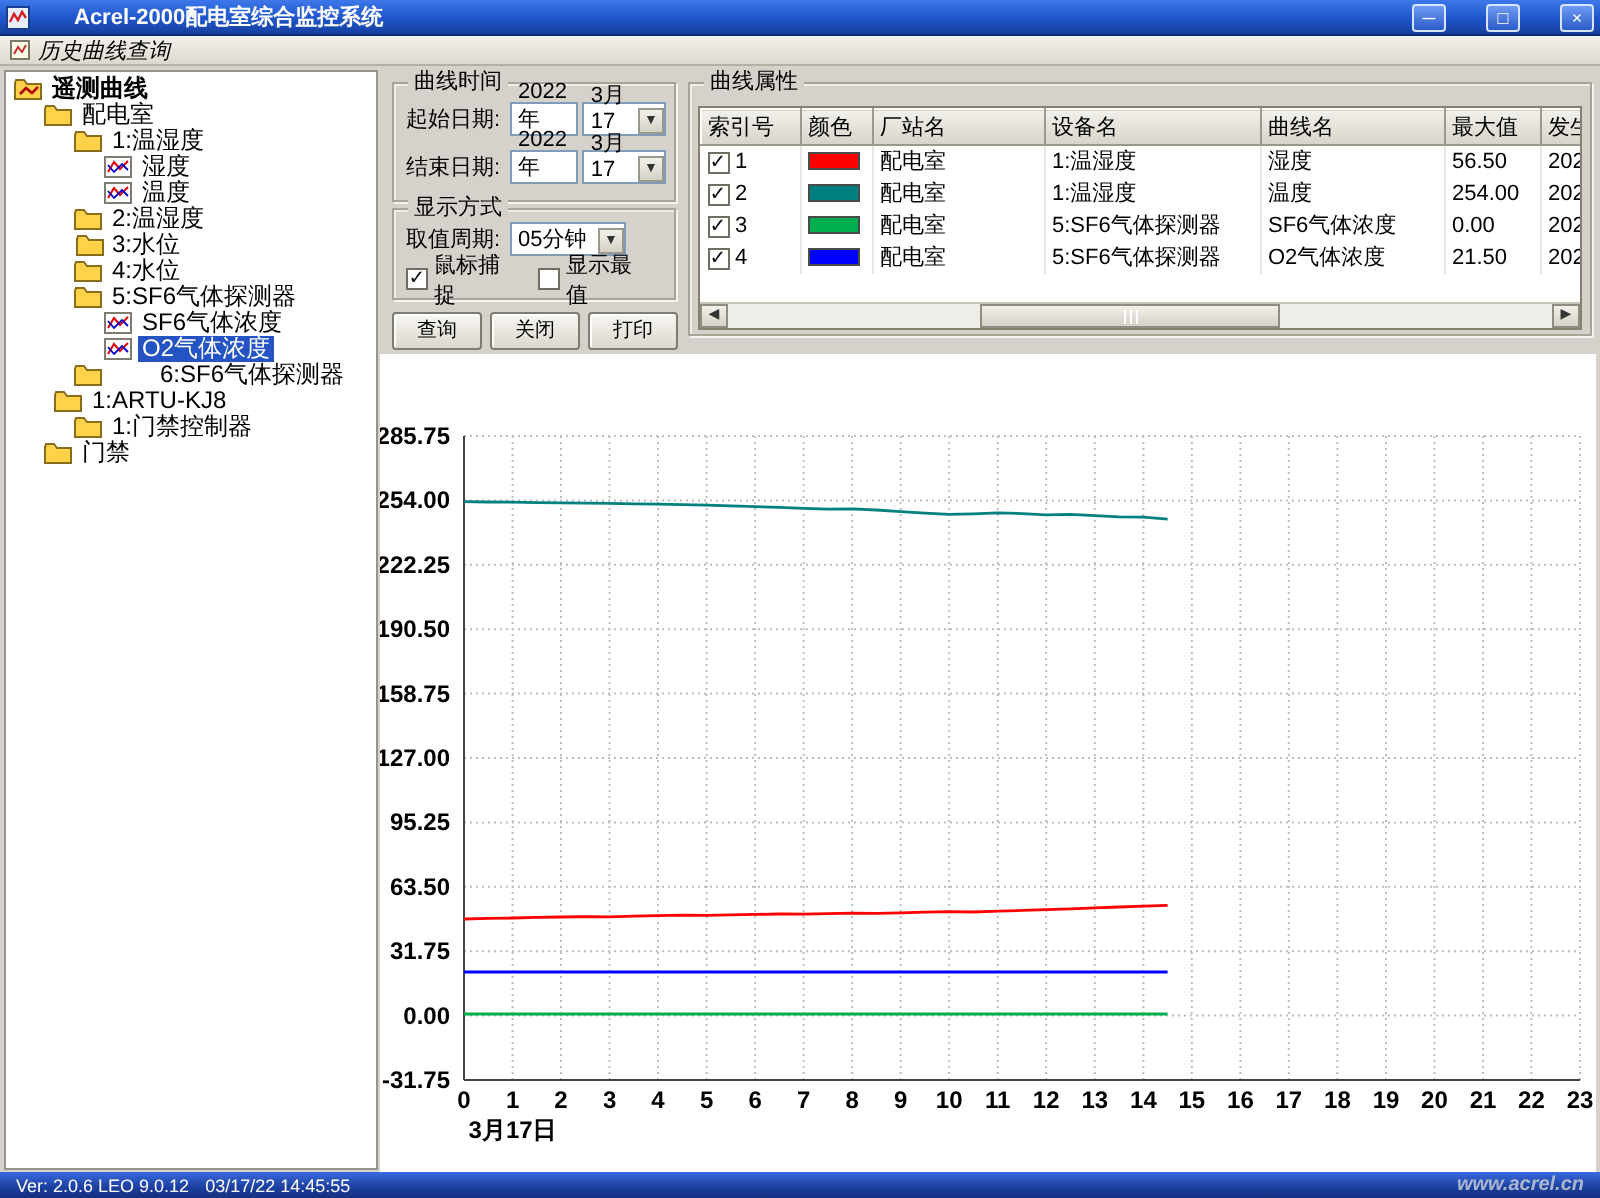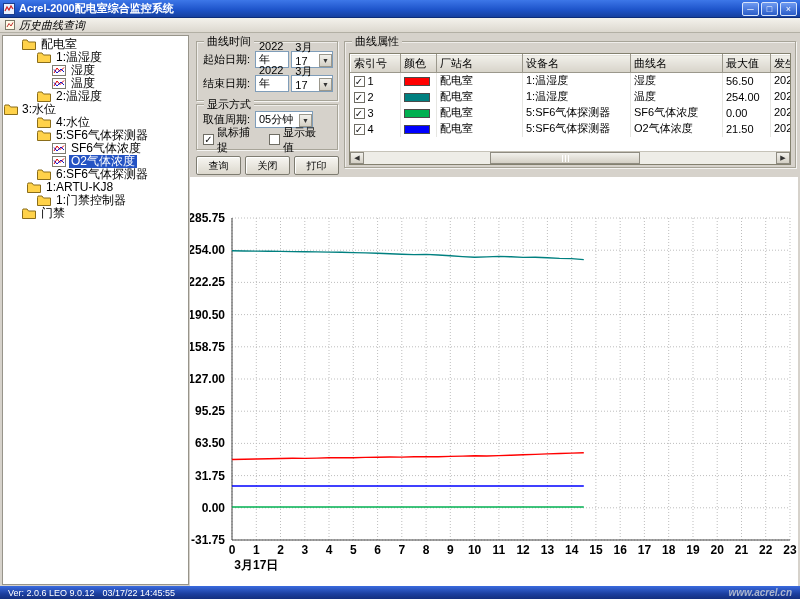--- a/index.html
+++ b/index.html
@@ -2,21 +2,21 @@
 <html><head>
 <meta charset="utf-8">
 <style>
   *{box-sizing:border-box;margin:0;padding:0;font-family:"Liberation Sans","DejaVu Sans",sans-serif;}
   html,body{width:800px;height:599px;overflow:hidden;}
   body{position:relative;background:#d6d2cb;font-size:12px;color:#000;}
 
   
   .titlebar{position:absolute;left:0;top:0;width:800px;height:18px;
     background:linear-gradient(180deg,#3d77e8 0%,#1f55cb 55%,#16409f 100%);
-    display:flex;align-items:center;padding:0 3px;border-bottom:1px solid #0c2d7a;}
+    display:flex;align-items:center;padding:0 3px;border-bottom:1px solid #0c2d7a;gap:18px;}
   .app-icon{width:12px;height:12px;flex:0 0 auto;}
   .title-text{color:#fff;font-size:11px;font-weight:bold;margin-left:4px;flex:1;white-space:nowrap;overflow:hidden;}
   .win-btn{width:17px;height:14px;margin-left:2px;flex:0 0 auto;
     background:linear-gradient(180deg,#6f9bf2,#2a5cc8);border:1px solid #d7e4fb;border-radius:2px;
     color:#fff;font-size:9px;line-height:12px;text-align:center;}
 
   
   .menubar{position:absolute;left:0;top:18px;width:800px;height:15px;
     background:linear-gradient(180deg,#f4f2ec,#dcd8cf);border-bottom:1px solid #b3b0a5;
     display:flex;align-items:center;padding-left:5px;font-size:11px;font-style:italic;}
@@ -99,20 +99,27 @@
   <span class="tab-icon">
     <svg width="10" height="10" viewBox="0 0 10 10">
         <rect x="0.5" y="0.5" width="9" height="9" fill="#fffbe8" stroke="#7a7868"></rect>
         <polyline points="2,7 4,3.5 6,6 8,2.5" fill="none" stroke="#c03030" stroke-width="1"></polyline>
       </svg>
   </span>
   <span>历史曲线查询</span>
 </div>
 
 <div class="tree-panel" id="tree">
+    <div class="tree-item root" style="padding-left: 4px;">
+      <span class="icon"><svg width="14" height="11" viewBox="0 0 14 11">
+          <path d="M0.5 10.5 L0.5 2.5 L1 1 L5 1 L6.5 3 L13.5 3 L13.5 10.5 Z" fill="#ffd24a" stroke="#8a6d1a" stroke-width="1"></path>
+          <polyline points="3,8 6,5 9,7.5 12,4.5" fill="none" stroke="#b00000" stroke-width="1.3"></polyline>
+        </svg></span>
+      <span class="label">遥测曲线</span>
+    </div>
     <div class="tree-item" style="padding-left: 19px;">
       <span class="icon"><svg width="14" height="11" viewBox="0 0 14 11">
           <path d="M0.5 10.5 L0.5 2.5 L1 1 L5 1 L6.5 3 L13.5 3 L13.5 10.5 Z" fill="#ffd24a" stroke="#8a6d1a" stroke-width="1"></path>
         </svg></span>
       <span class="label">配电室</span>
     </div>
     <div class="tree-item" style="padding-left: 34px;">
       <span class="icon"><svg width="14" height="11" viewBox="0 0 14 11">
           <path d="M0.5 10.5 L0.5 2.5 L1 1 L5 1 L6.5 3 L13.5 3 L13.5 10.5 Z" fill="#ffd24a" stroke="#8a6d1a" stroke-width="1"></path>
         </svg></span>
@@ -133,21 +140,21 @@
           <polyline points="2,4.5 5,8 9,4 12,7" fill="none" stroke="#0000c8" stroke-width="0.9"></polyline>
         </svg></span>
       <span class="label">温度</span>
     </div>
     <div class="tree-item" style="padding-left: 34px;">
       <span class="icon"><svg width="14" height="11" viewBox="0 0 14 11">
           <path d="M0.5 10.5 L0.5 2.5 L1 1 L5 1 L6.5 3 L13.5 3 L13.5 10.5 Z" fill="#ffd24a" stroke="#8a6d1a" stroke-width="1"></path>
         </svg></span>
       <span class="label">2:温湿度</span>
     </div>
-    <div class="tree-item" style=" text-align: center;">
+    <div class="tree-item" style="padding-left: 34px; text-align: center;">
       <span class="icon"><svg width="14" height="11" viewBox="0 0 14 11">
           <path d="M0.5 10.5 L0.5 2.5 L1 1 L5 1 L6.5 3 L13.5 3 L13.5 10.5 Z" fill="#ffd24a" stroke="#8a6d1a" stroke-width="1"></path>
         </svg></span>
       <span class="label">3:水位</span>
     </div>
     <div class="tree-item" style="padding-left: 34px;">
       <span class="icon"><svg width="14" height="11" viewBox="0 0 14 11">
           <path d="M0.5 10.5 L0.5 2.5 L1 1 L5 1 L6.5 3 L13.5 3 L13.5 10.5 Z" fill="#ffd24a" stroke="#8a6d1a" stroke-width="1"></path>
         </svg></span>
       <span class="label">4:水位</span>
@@ -167,21 +174,21 @@
       <span class="label">SF6气体浓度</span>
     </div>
     <div class="tree-item selected" style="padding-left: 49px;">
       <span class="icon"><svg width="14" height="11" viewBox="0 0 14 11">
           <rect x="0.5" y="0.5" width="13" height="10" fill="#fff" stroke="#7e7c71"></rect>
           <polyline points="2,8 5,3 8,6.5 12,2.5" fill="none" stroke="#e00000" stroke-width="1"></polyline>
           <polyline points="2,4.5 5,8 9,4 12,7" fill="none" stroke="#0000c8" stroke-width="0.9"></polyline>
         </svg></span>
       <span class="label">O2气体浓度</span>
     </div>
-    <div class="tree-item" style="padding-left: 34px;">
+    <div class="tree-item" style="padding-left: 34px; gap: 24px;">
       <span class="icon"><svg width="14" height="11" viewBox="0 0 14 11">
           <path d="M0.5 10.5 L0.5 2.5 L1 1 L5 1 L6.5 3 L13.5 3 L13.5 10.5 Z" fill="#ffd24a" stroke="#8a6d1a" stroke-width="1"></path>
         </svg></span>
       <span class="label">6:SF6气体探测器</span>
     </div>
     <div class="tree-item" style="padding-left: 24px;">
       <span class="icon"><svg width="14" height="11" viewBox="0 0 14 11">
           <path d="M0.5 10.5 L0.5 2.5 L1 1 L5 1 L6.5 3 L13.5 3 L13.5 10.5 Z" fill="#ffd24a" stroke="#8a6d1a" stroke-width="1"></path>
         </svg></span>
       <span class="label">1:ARTU-KJ8</span>

